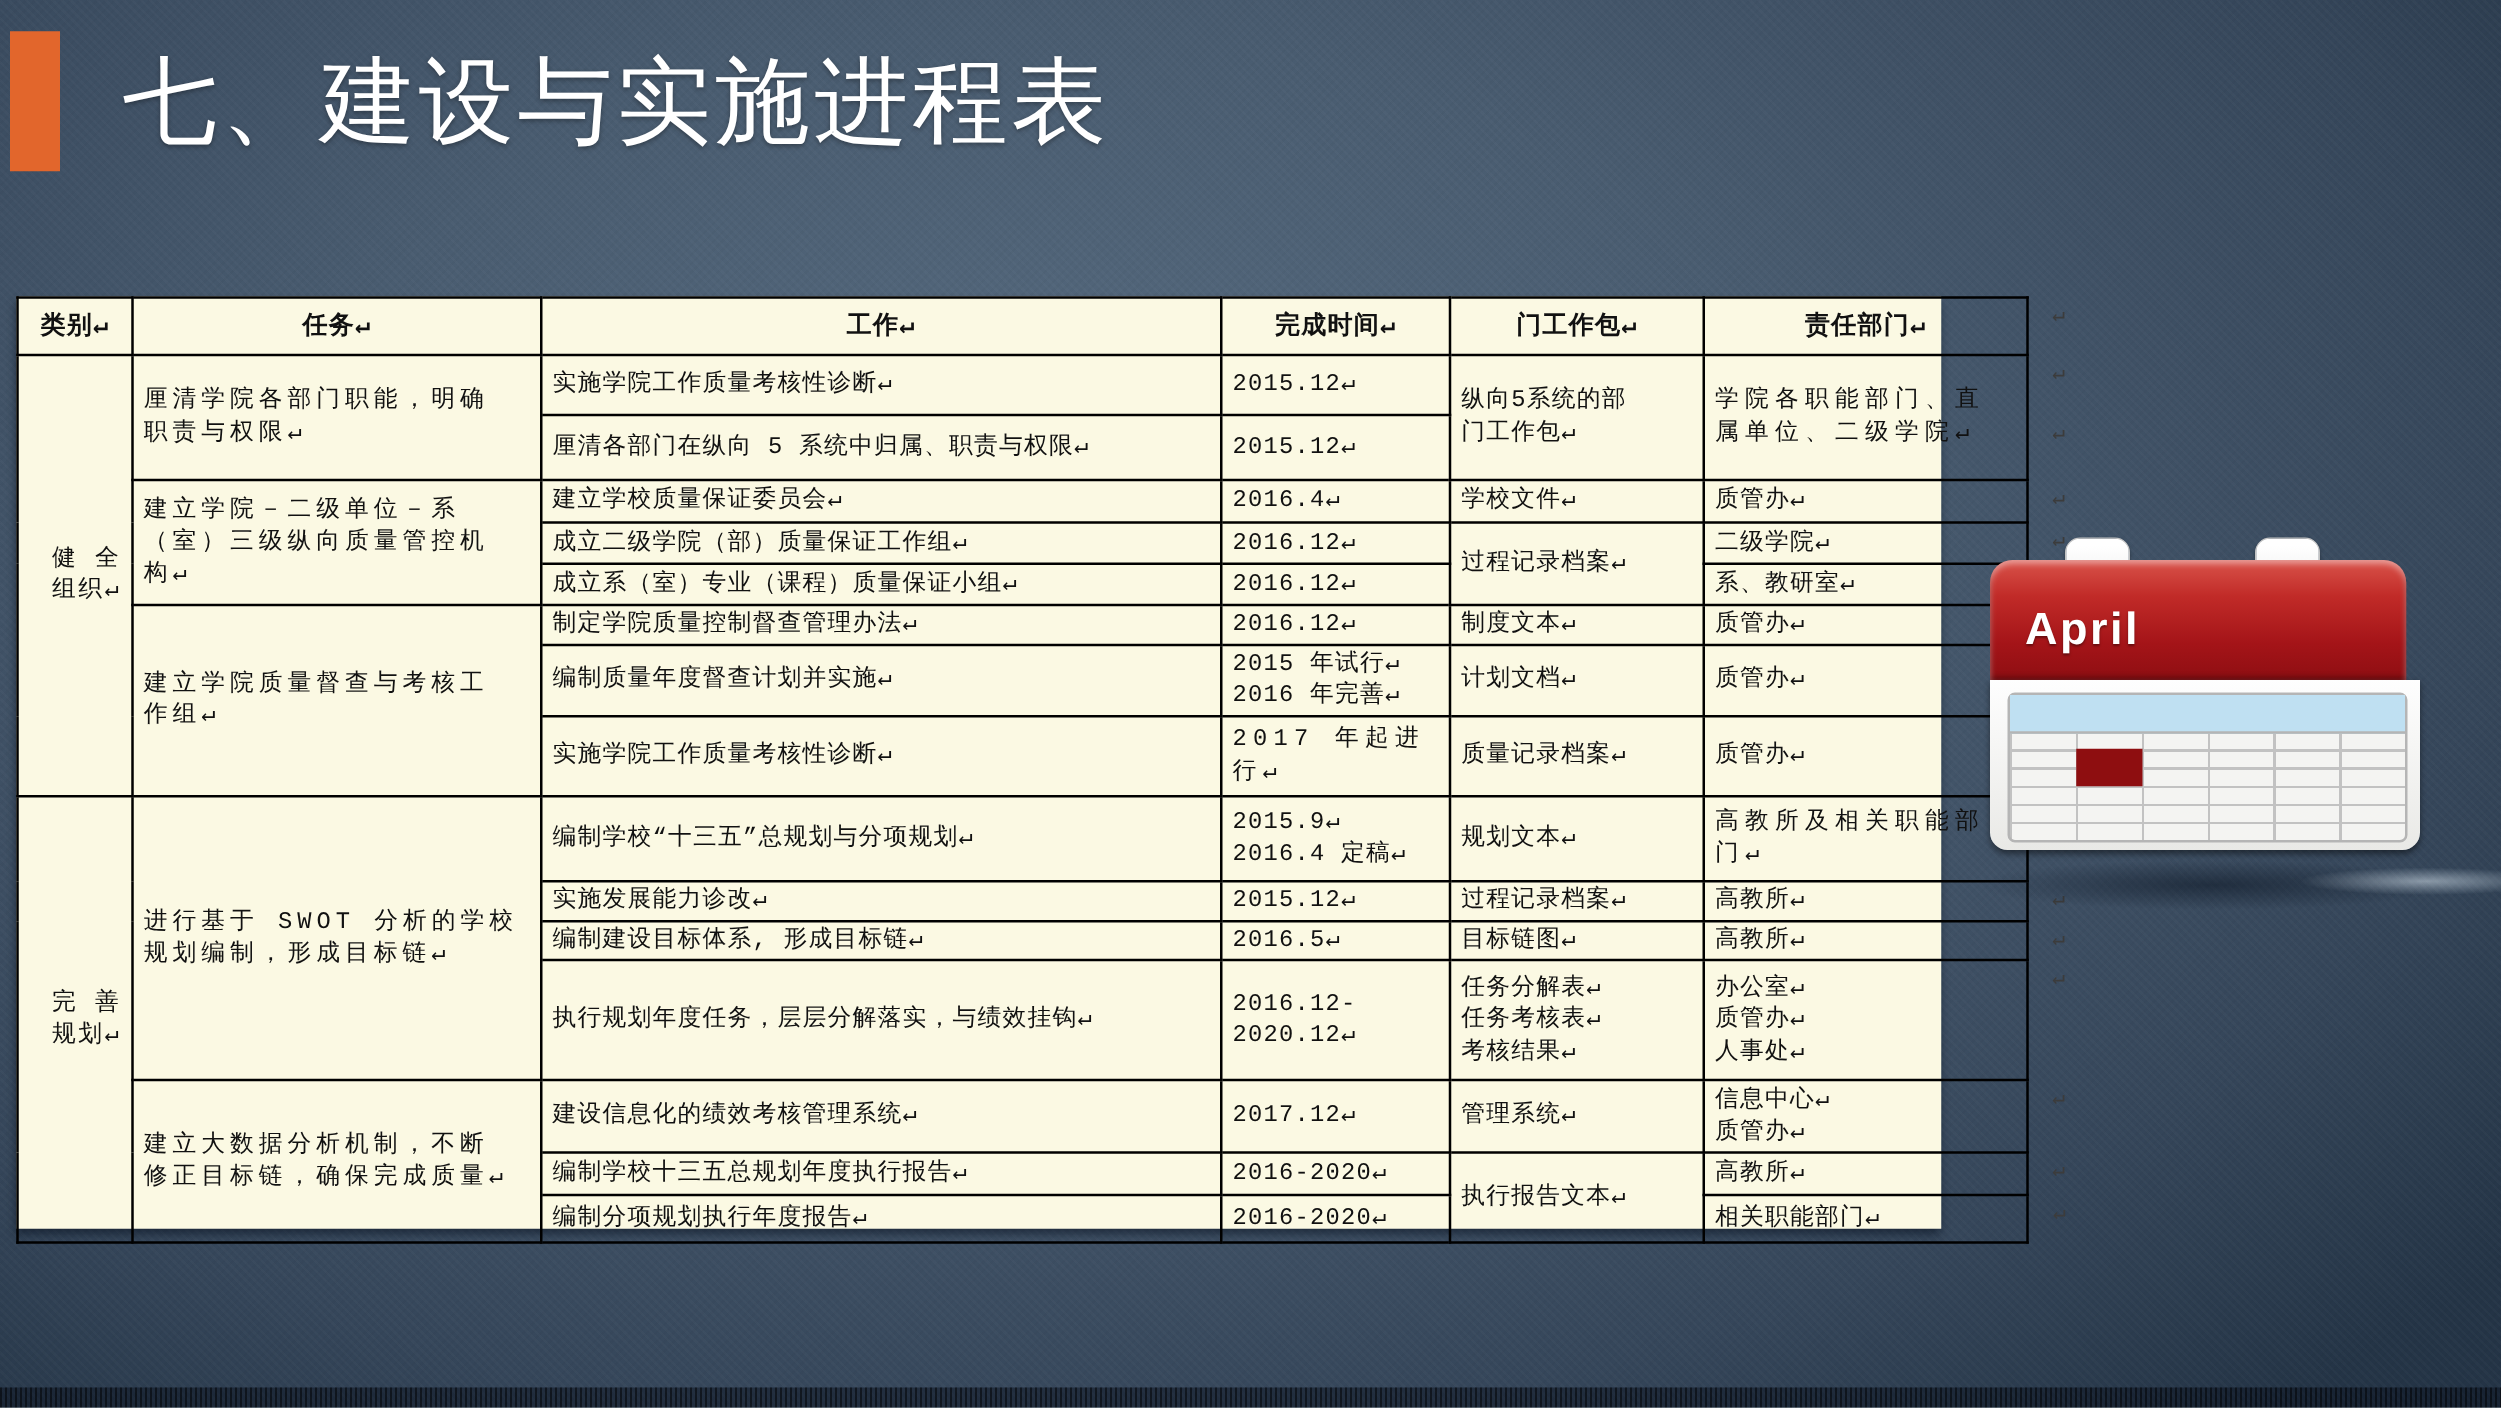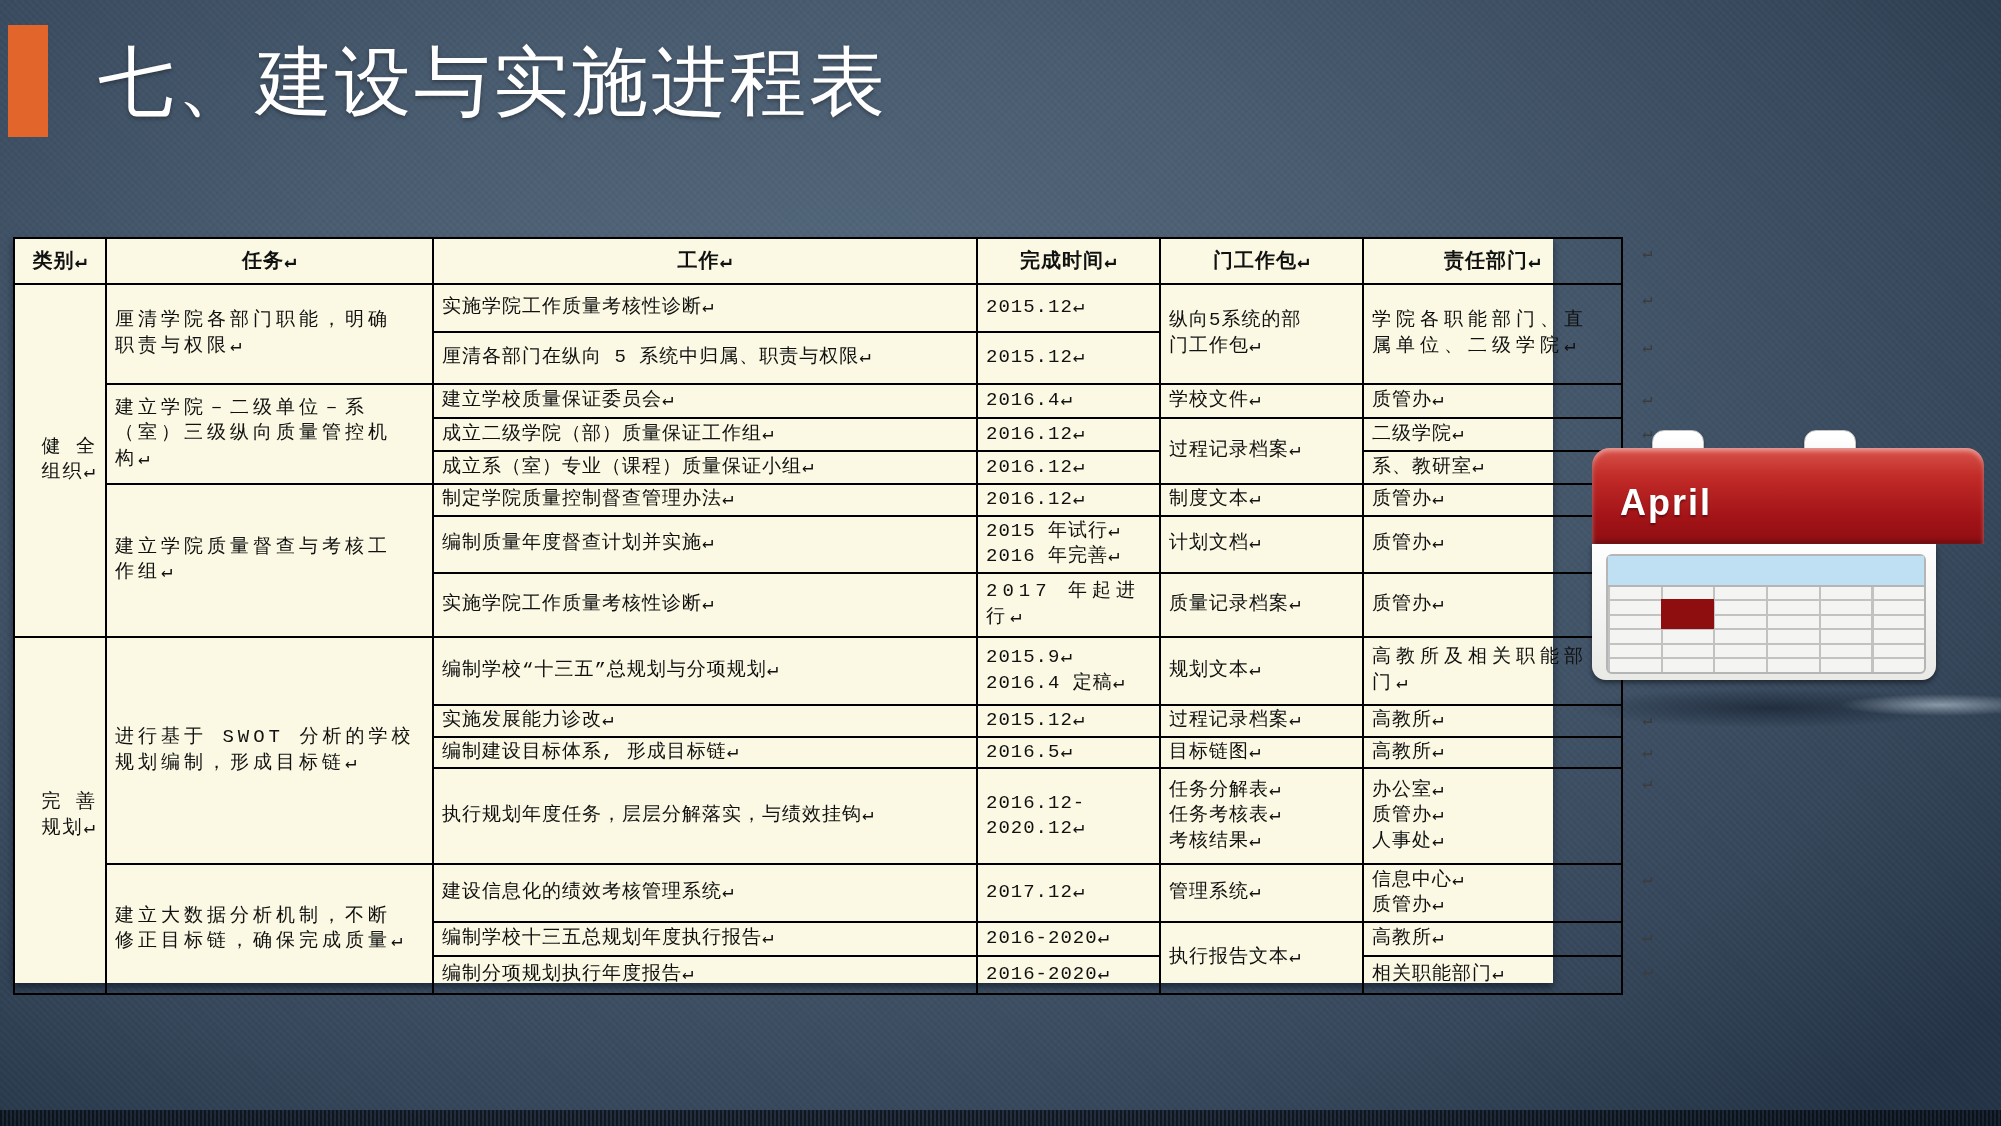--- a/index.html
+++ b/index.html
@@ -50,24 +50,24 @@
   table.sched td.m{
     width:40px;border:none;background:transparent;vertical-align:top;
     text-align:center;color:#3c3c3c;font-size:17px;padding:5px 0 0 4px;white-space:normal;
   }
   
   .calendar{position:absolute;left:1592px;top:430px;width:344px;height:256px;}
   .cal-ring{position:absolute;top:0;width:50px;height:58px;border-radius:12px;
     background:linear-gradient(#ffffff 10%,#f2f2f2 55%,#d5d5d5 100%);
     border:1px solid #c3c3c3;box-shadow:0 2px 3px rgba(0,0,0,0.35);}
   .cal-ring.left{left:60px;} .cal-ring.right{left:212px;}
-  .cal-header{position:absolute;left:0;top:18px;width:392px;height:96px;
+  .cal-header{position:absolute;left:0;top:18px;width:316px;height:96px;
     border-radius:18px 18px 0 0;
     background:linear-gradient(#d9534a 0%,#c12b28 30%,#a41418 70%,#8e0e12 100%);
-    box-shadow:inset 0 3px 5px rgba(255,255,255,0.45), inset 0 -3px 4px rgba(0,0,0,0.25);}
+    box-shadow:inset 0 3px 5px rgba(255,255,255,0.45), inset 0 -3px 4px rgba(0,0,0,0.25);padding-left:17px;}
   .cal-month{position:absolute;left:28px;top:34px;font-size:36px;font-weight:bold;
     color:#ffffff;letter-spacing:2px;text-shadow:0 2px 2px rgba(0,0,0,0.4);}
   .cal-body{position:absolute;left:0;top:114px;width:344px;height:136px;
     border-radius:0 0 14px 14px;
     background:linear-gradient(#fefefe,#e9e9e6);
     box-shadow:0 3px 5px rgba(0,0,0,0.45);}
   .cal-grid{position:absolute;left:14px;top:10px;width:316px;height:116px;
     border:2px solid #b5b5b5;border-radius:6px;background:#f4f4f2;
     background-image:
       repeating-linear-gradient(to right, #c2c2c2 0 2px, transparent 2px 52.7px),

